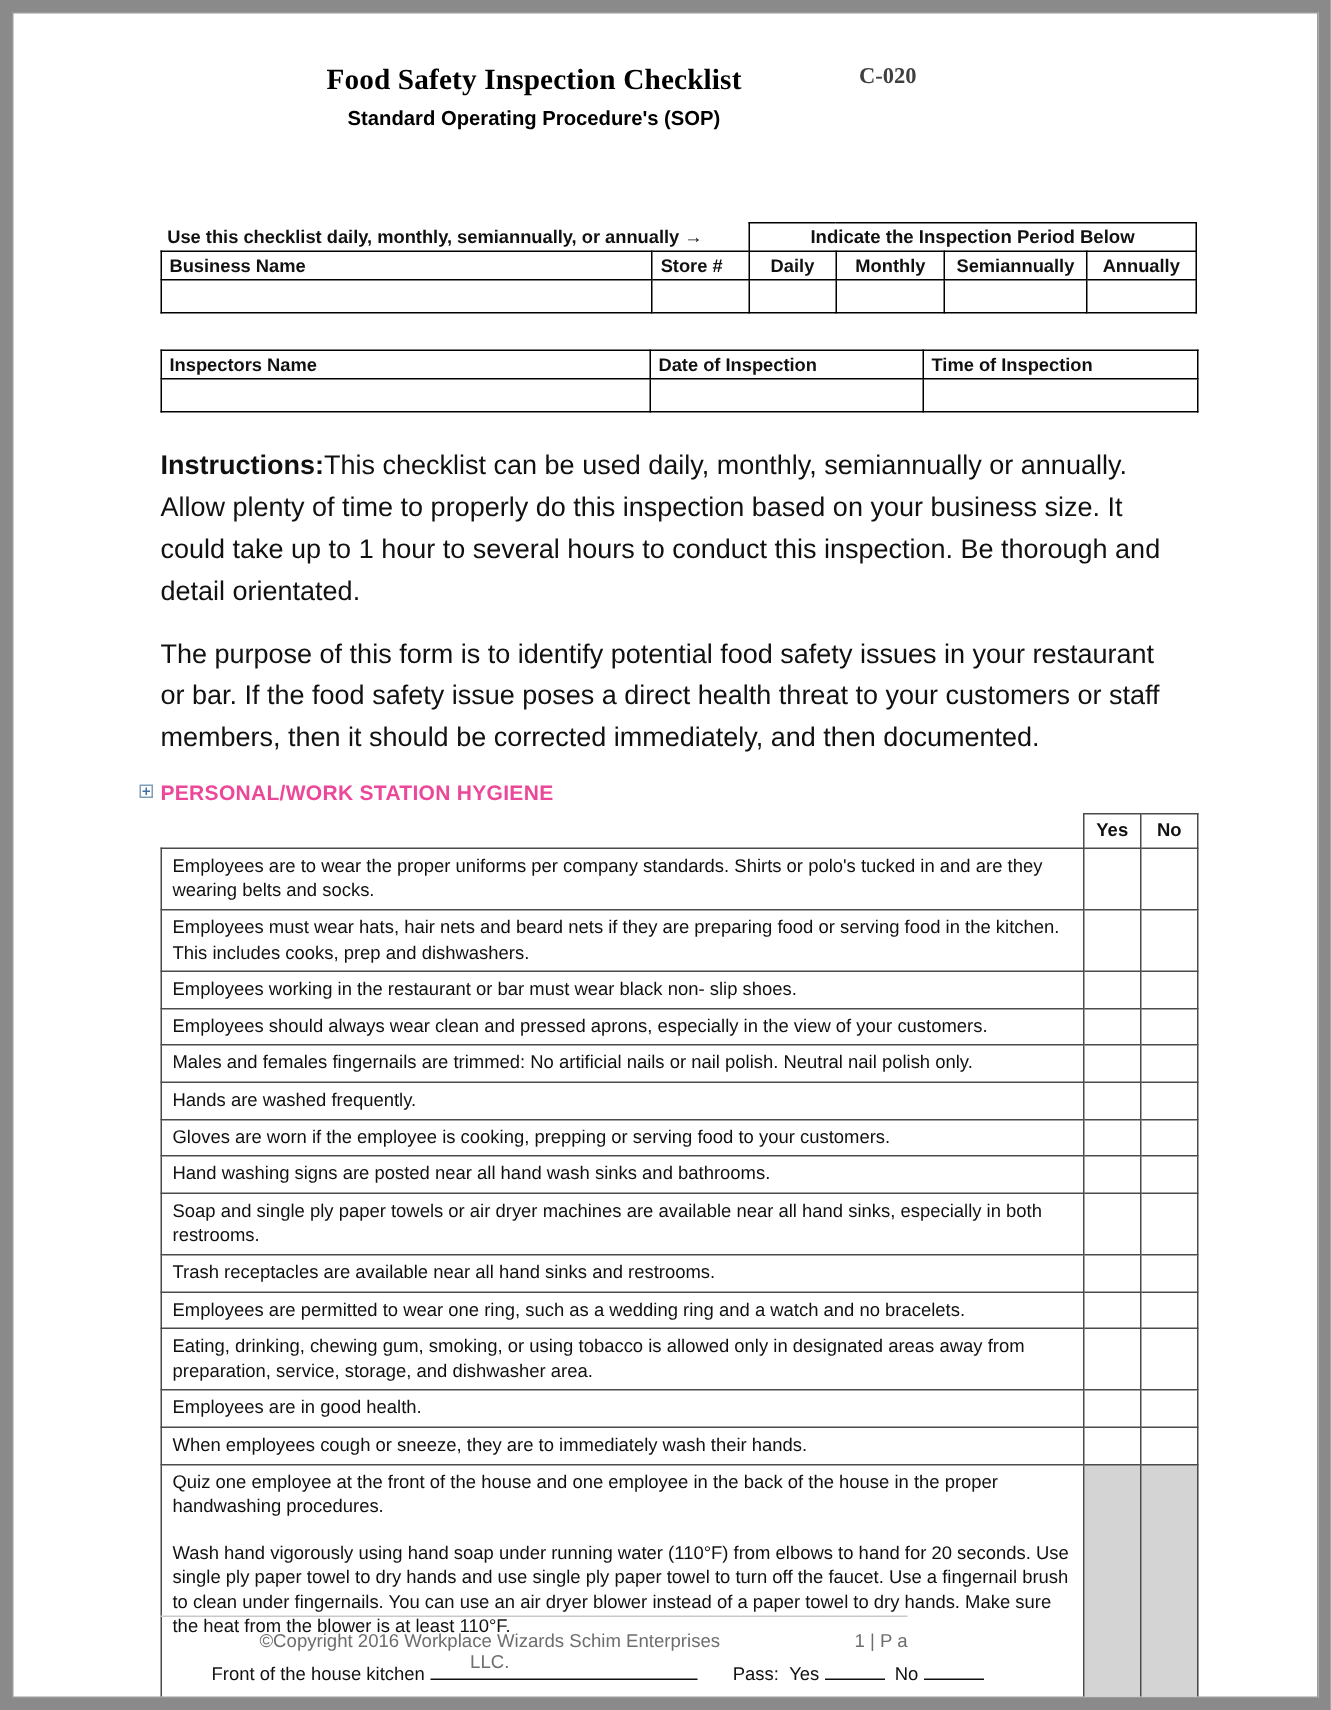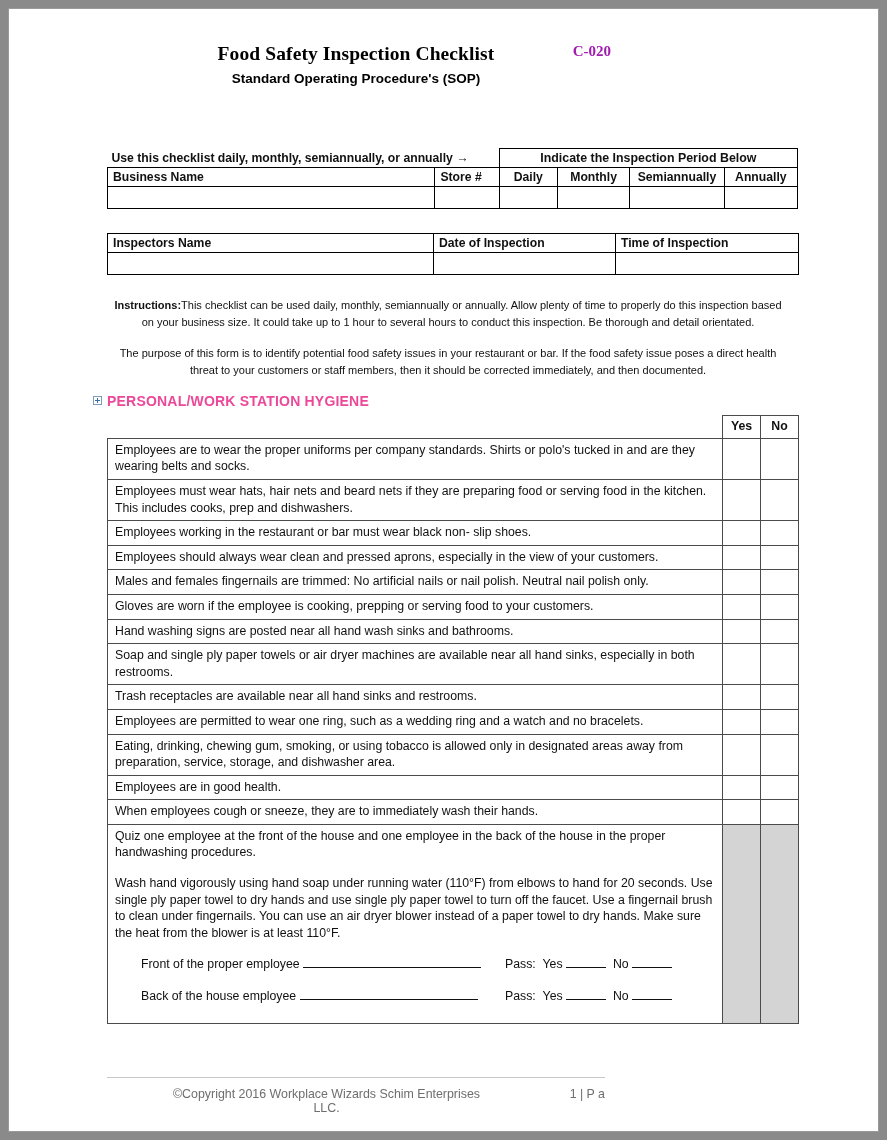--- a/index.html
+++ b/index.html
@@ -50,21 +50,21 @@
     color: #000;
     margin-top: 6px;
   }
   .doc-code {
     position: absolute;
     right: 92px;
     top: 22px;
     font-family: "Liberation Serif", serif;
     font-size: 15px;
     font-weight: bold;
-    color: #a21caf;
+    color: #404040;
   }
 
   
   .sheet {
     margin: 0 98px 0 98px;
   }
   table {
     border-collapse: collapse;
     font-size: 12.2px;
     color: #111;
@@ -114,24 +114,23 @@
   .tbl-insp td, .tbl-insp th {
     border: 1px solid #000;
     padding: 2px 5px;
     vertical-align: middle;
   }
 
   
   .instructions {
     margin: 22px 98px 0 98px;
     width: 682px;
-    font-size: 11px;
+    font-size: 18px;
     line-height: 1.55;
     color: #111;
-    text-align: center;
   }
   .instructions p { margin: 0 0 14px 0; }
   .instructions b { font-weight: bold; }
 
   
   .section-head {
     margin: 14px 0 0 98px;
     position: relative;
     font-size: 14px;
     font-weight: bold;
@@ -332,20 +331,25 @@
         <td>Employees should always wear clean and pressed aprons, especially in the view of your customers.</td>
         <td class="yn"></td>
         <td class="yn"></td>
       </tr>
       <tr>
         <td>Males and females fingernails are trimmed: No artificial nails or nail polish. Neutral nail polish only.</td>
         <td class="yn"></td>
         <td class="yn"></td>
       </tr>
       <tr>
+        <td>Hands are washed frequently.</td>
+        <td class="yn"></td>
+        <td class="yn"></td>
+      </tr>
+      <tr>
         <td>Gloves are worn if the employee is cooking, prepping or serving food to your customers.</td>
         <td class="yn"></td>
         <td class="yn"></td>
       </tr>
       <tr>
         <td>Hand washing signs are posted near all hand wash sinks and bathrooms.</td>
         <td class="yn"></td>
         <td class="yn"></td>
       </tr>
       <tr>
@@ -379,21 +383,21 @@
         <td class="yn"></td>
       </tr>
 
       <tr>
         <td class="quiz">
           <p>Quiz one employee at the front of the house and one employee in the back of the house in the proper handwashing procedures.</p>
           <div class="gap"></div>
           <p>Wash hand vigorously using hand soap under running water (110°F) from elbows to hand for 20 seconds.   Use single ply paper towel to dry hands and use single ply paper towel to turn off the faucet. Use a fingernail brush to clean under fingernails. You can use an air dryer blower instead of a paper towel to dry hands. Make sure the heat from the blower is at least 110°F.</p>
           <div class="gap"></div>
           <p class="line-row">
-            <span>Front of the proper employee</span>
+            <span>Front of the house kitchen</span>
             <span class="u u-long"></span>
             &nbsp;&nbsp;&nbsp;&nbsp;&nbsp;
             <span>Pass:</span>
             &nbsp;<span>Yes</span>
             <span class="u u-short"></span>
             &nbsp;<span>No</span>
             <span class="u u-short"></span>
           </p>
           <div class="gap"></div>
           <p class="line-row">

